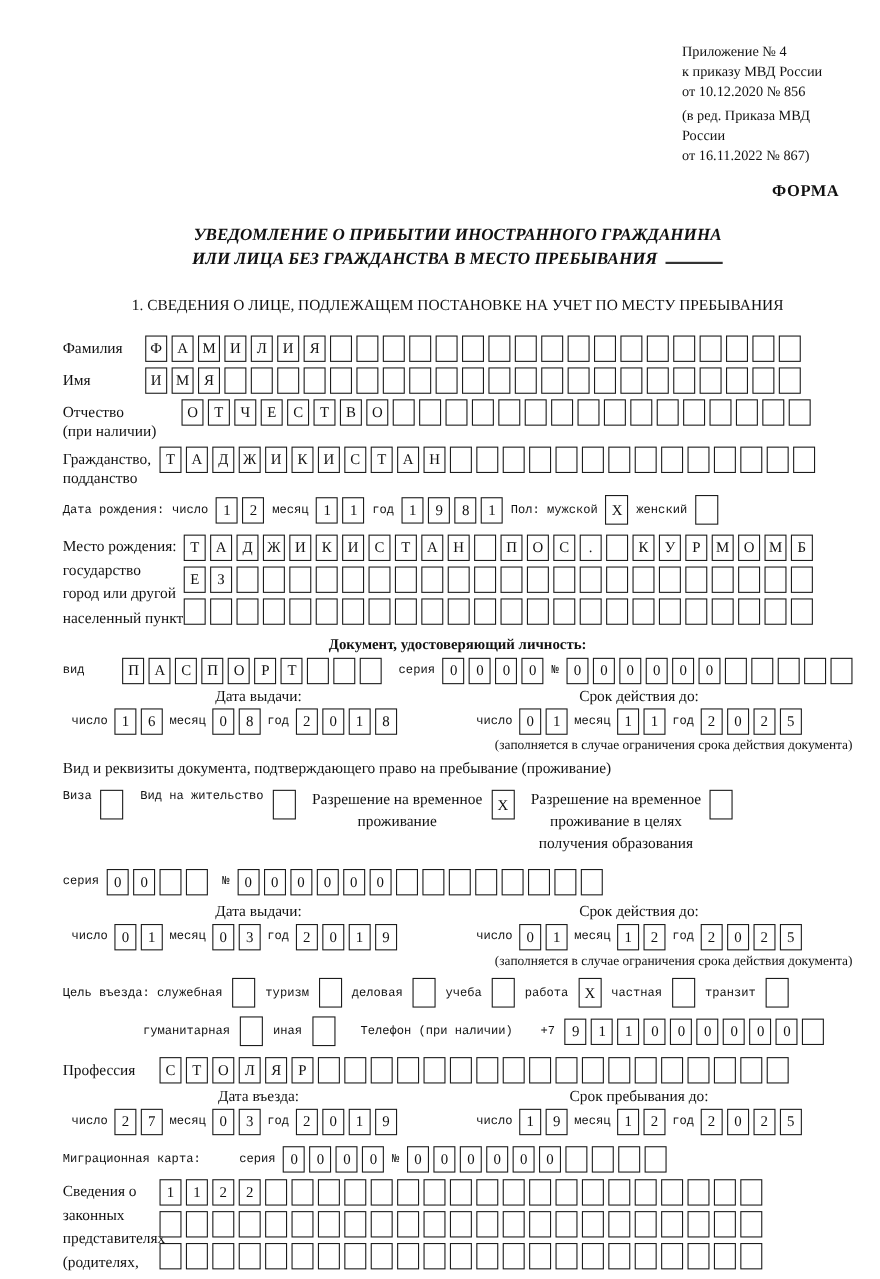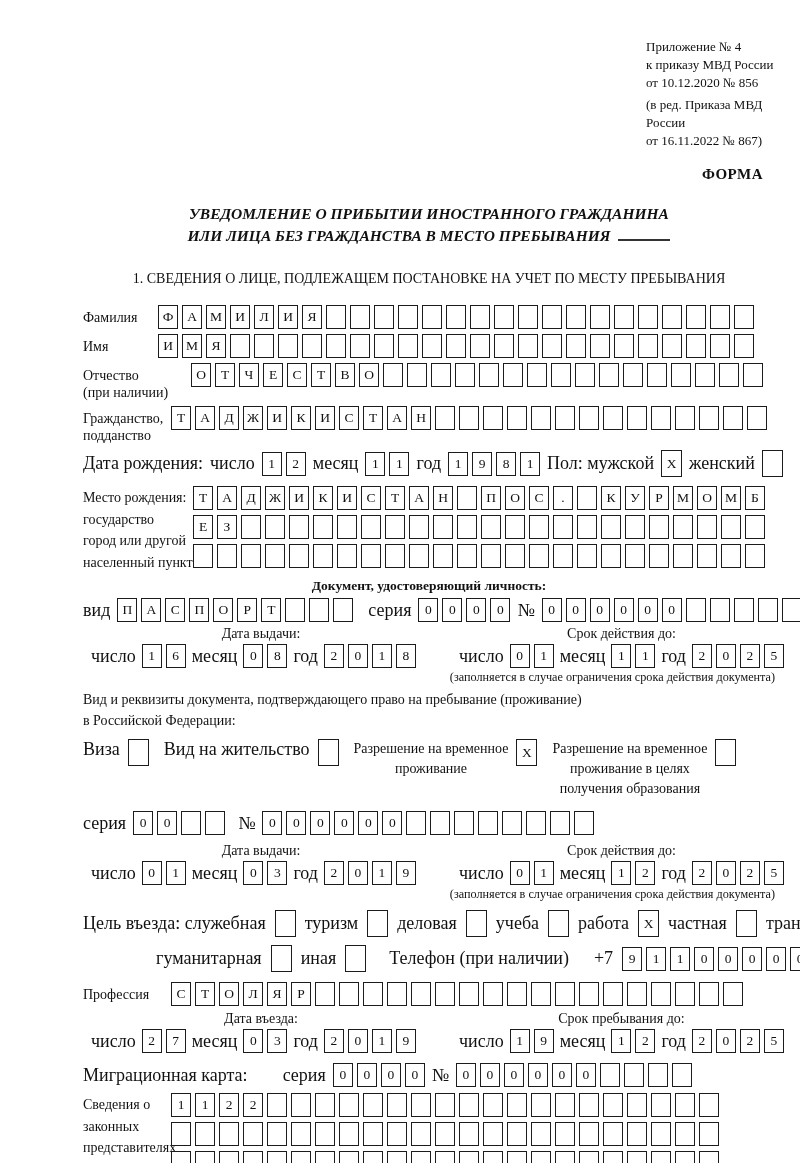--- a/index.html
+++ b/index.html
@@ -1,18 +1,18 @@
 <!DOCTYPE html>
 <html><head>
 <meta charset="utf-8">
 <style>
   html,body{margin:0;padding:0;background:#fff;}
   .page{
     width:800px;height:1163px;box-sizing:border-box;
-    padding:38px 25px 0 83px;overflow:hidden;position:relative;
+    padding:38px 25px 0 57px;overflow:hidden;position:relative;
     font-family:"Liberation Serif","DejaVu Serif",serif;color:#111;
   }
   
   .hdr{margin-left:563px;font-size:13px;line-height:18px;}
   .hdr .gap{margin-top:4px;}
   .forma{font-weight:bold;font-size:15px;text-align:right;margin:16px 12px 0 0;letter-spacing:.5px;}
   
   .title{margin-top:20px;text-align:center;font-weight:bold;font-size:15.5px;line-height:22px;font-style:italic;}
   .blank-line{display:inline-block;width:52px;height:2px;background:#333;margin-left:8px;vertical-align:baseline;}
   .sec-h{margin-top:24px;text-align:center;font-weight:normal;font-size:14px;white-space:nowrap;}
@@ -23,21 +23,21 @@
   .w75{width:75px;} .w88{width:88px;} .w108{width:108px;} .w110{width:110px;}
   .cells{display:flex;gap:4px;flex:none;}
   .cell{
     width:18px;height:22px;border:1.6px solid #1c1c1c;flex:none;
     display:flex;align-items:center;justify-content:center;
     font-size:13.5px;background:#fff;
   }
   .cb .cell{width:19px;height:25px;}
   .stackrows .cells{margin-bottom:5px;}
   .inline{display:flex;align-items:center;gap:7px;flex-wrap:nowrap;}
-  .t{font-size:18px;white-space:nowrap;}
+  .t{font-size:11px;white-space:nowrap;font-family:Liberation Mono, monospace;}
   .mt6{margin-top:6px;} .mt10{margin-top:10px;}
   
   .dategrid{display:flex;margin-top:4px;}
   .datecol{flex:none;}
   .datecol.left{width:340px;margin-left:8px;}
   .datecol.right{margin-left:28px;}
   .datetitle{font-size:14px;font-weight:normal;text-align:center;margin-bottom:2px;}
   .dateline{display:flex;align-items:center;gap:6px;}
   .note{font-size:12.2px;text-align:right;margin:2px 0 4px 0;}
   .center-b{font-weight:bold;font-size:13.5px;text-align:center;margin:3px 0 4px 0;}
@@ -401,21 +401,20 @@
               <span class="cell">0</span>
               <span class="cell">2</span>
               <span class="cell">5</span>
             </span>
         </div>
       </div>
     </div>
     <div class="note">(заполняется в случае ограничения срока действия документа)</div>
 
     <div class="plain">Вид и реквизиты документа, подтверждающего право на пребывание (проживание)</div>
-    <div class="plain">в Российской Федерации:</div>
 
     <div class="permit">
       <div class="pair">
         <span class="pllbl t">Виза</span>
         <span class="cells cb">
             <span class="cell"></span>
           </span>
       </div>
       <div class="pair">
         <span class="t">Вид на жительство</span>

